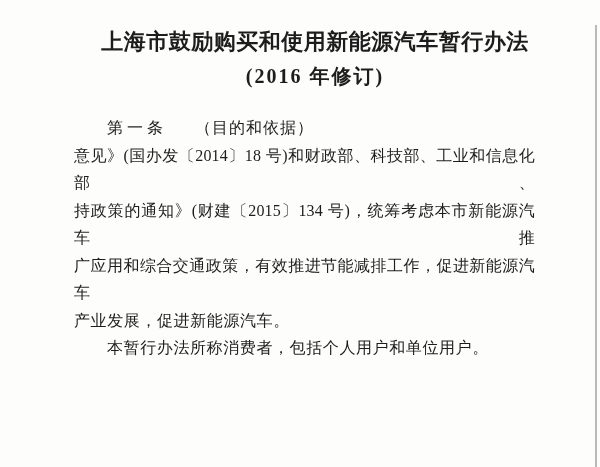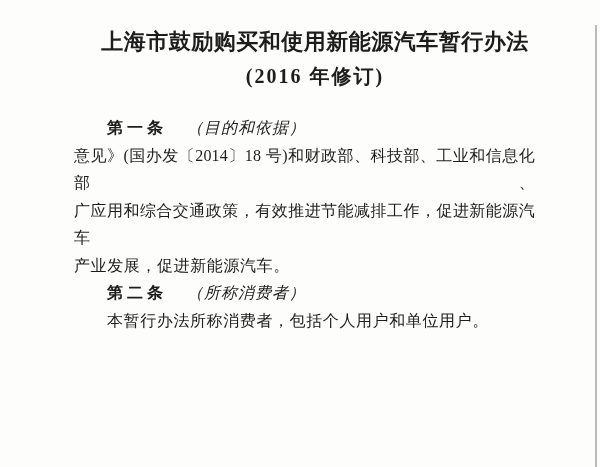--- a/index.html
+++ b/index.html
@@ -61,43 +61,42 @@
   .line.fill {
     white-space: normal;
     text-align: justify;
     text-align-last: justify;
     letter-spacing: 0.2px;
   }
   .line.indent {
     padding-left: 33px;
   }
   .art-num {
-    font-weight: bold;
+    font-weight: normal;
     letter-spacing: 4px;
-    margin-right: 20px;
+    margin-right: 28px;
   }
   .art-note {
     letter-spacing: 1px;
-    font-style: italic;
   }
 </style>
 </head>
 <body>
 
 <div class="page">
 
   <div class="title-block">
     <div class="doc-title">上海市鼓励购买和使用新能源汽车暂行办法</div>
     <div class="doc-subtitle">(2016 年修订)</div>
   </div>
 
   <div class="doc-body" id="doc-body">
       <div class="line heading indent"><span class="art-num">第一条</span><span class="art-note">（目的和依据）</span></div>
       <div class="line fill">意见》(国办发〔2014〕18 号)和财政部、科技部、工业和信息化部、</div>
+      <div class="line fill">持政策的通知》(财建〔2015〕134 号)，统筹考虑本市新能源汽车推</div>
       <div class="line fill">广应用和综合交通政策，有效推进节能减排工作，促进新能源汽车</div>
       <div class="line">产业发展，促进新能源汽车。</div>
-      <div class="line heading indent"><span class="art-num">第二条</span><span class="art-note">（所称消费者）</span></div>
       <div class="line indent">本暂行办法所称消费者，包括个人用户和单位用户。</div>
     </div>
 
   <div class="page-edge-line"></div>
 
 </div>
 
 </body></html>

